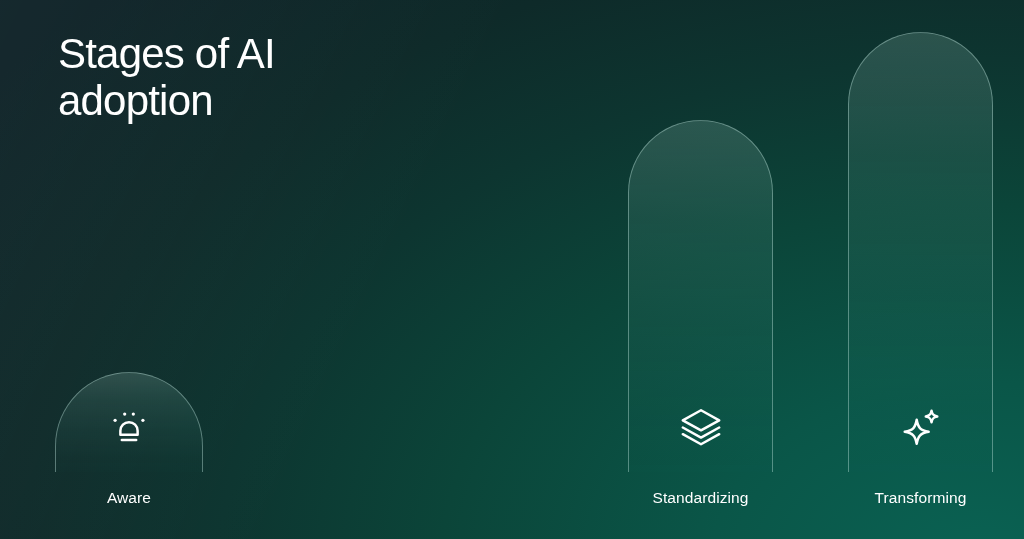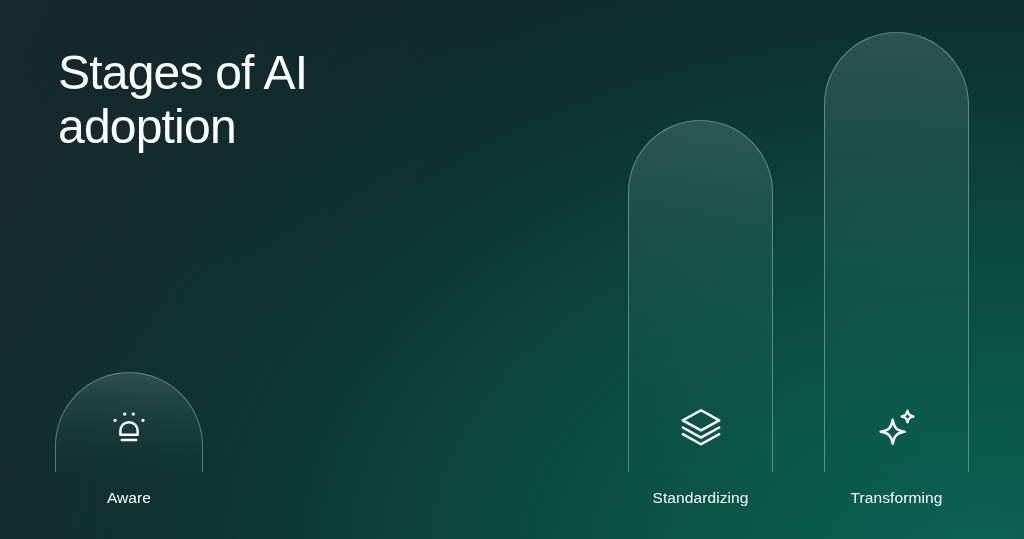--- a/index.html
+++ b/index.html
@@ -23,24 +23,24 @@
   #stage::after{
     content:"";
     position:absolute; inset:0;
     background:linear-gradient(115deg, rgba(255,255,255,0.035) 0%, rgba(255,255,255,0) 42%);
     pointer-events:none;
   }
 
   
   .title {
     position:absolute;
-    left:58px; top:46px;
+    left:58px; top:30px;
     width:520px;
     color:#ffffff;
-    font-size:48px;
+    font-size:42px;
     line-height:1.12;
     font-weight:300;
     letter-spacing:-0.8px;
     z-index:5;
     white-space:pre-line;
   }
 
   
   .chart {
     position:absolute;
@@ -129,21 +129,21 @@
           <svg viewBox="0 0 48 48" fill="none" stroke="#ffffff" stroke-width="2.6" stroke-linecap="round" stroke-linejoin="round">
             <path d="M24 6.5 L43 17 24 27.5 5 17 z"></path>
             <path d="M5 24.5 L24 35 43 24.5"></path>
             <path d="M5 31.5 L24 42 43 31.5"></path>
           </svg>
         </span>
       </div>
       <div class="bar-label">Standardizing</div>
     </div>
 
-    <div class="bar-group" style="left:824px; width:145px; height:539px;">
+    <div class="bar-group" style="left:848px; width:145px; height:539px;">
       <div class="bar" style="height:440px; border-radius:72.5px 72.5px 0 0;">
         <span class="bar-icon">
           <svg viewBox="0 0 48 48" fill="none" stroke="#ffffff" stroke-width="2.6" stroke-linecap="round" stroke-linejoin="round">
             <path d="M19.5 16.5 C21 25 23.5 27.5 32 29 C23.5 30.5 21 33 19.5 41.5 C18 33 15.5 30.5 7 29 C15.5 27.5 18 25 19.5 16.5 z"></path>
             <path d="M35 7 C35.8 11 37 12.2 41 13 C37 13.8 35.8 15 35 19 C34.2 15 33 13.8 29 13 C33 12.2 34.2 11 35 7 z"></path>
           </svg>
         </span>
       </div>
       <div class="bar-label">Transforming</div>
     </div>

